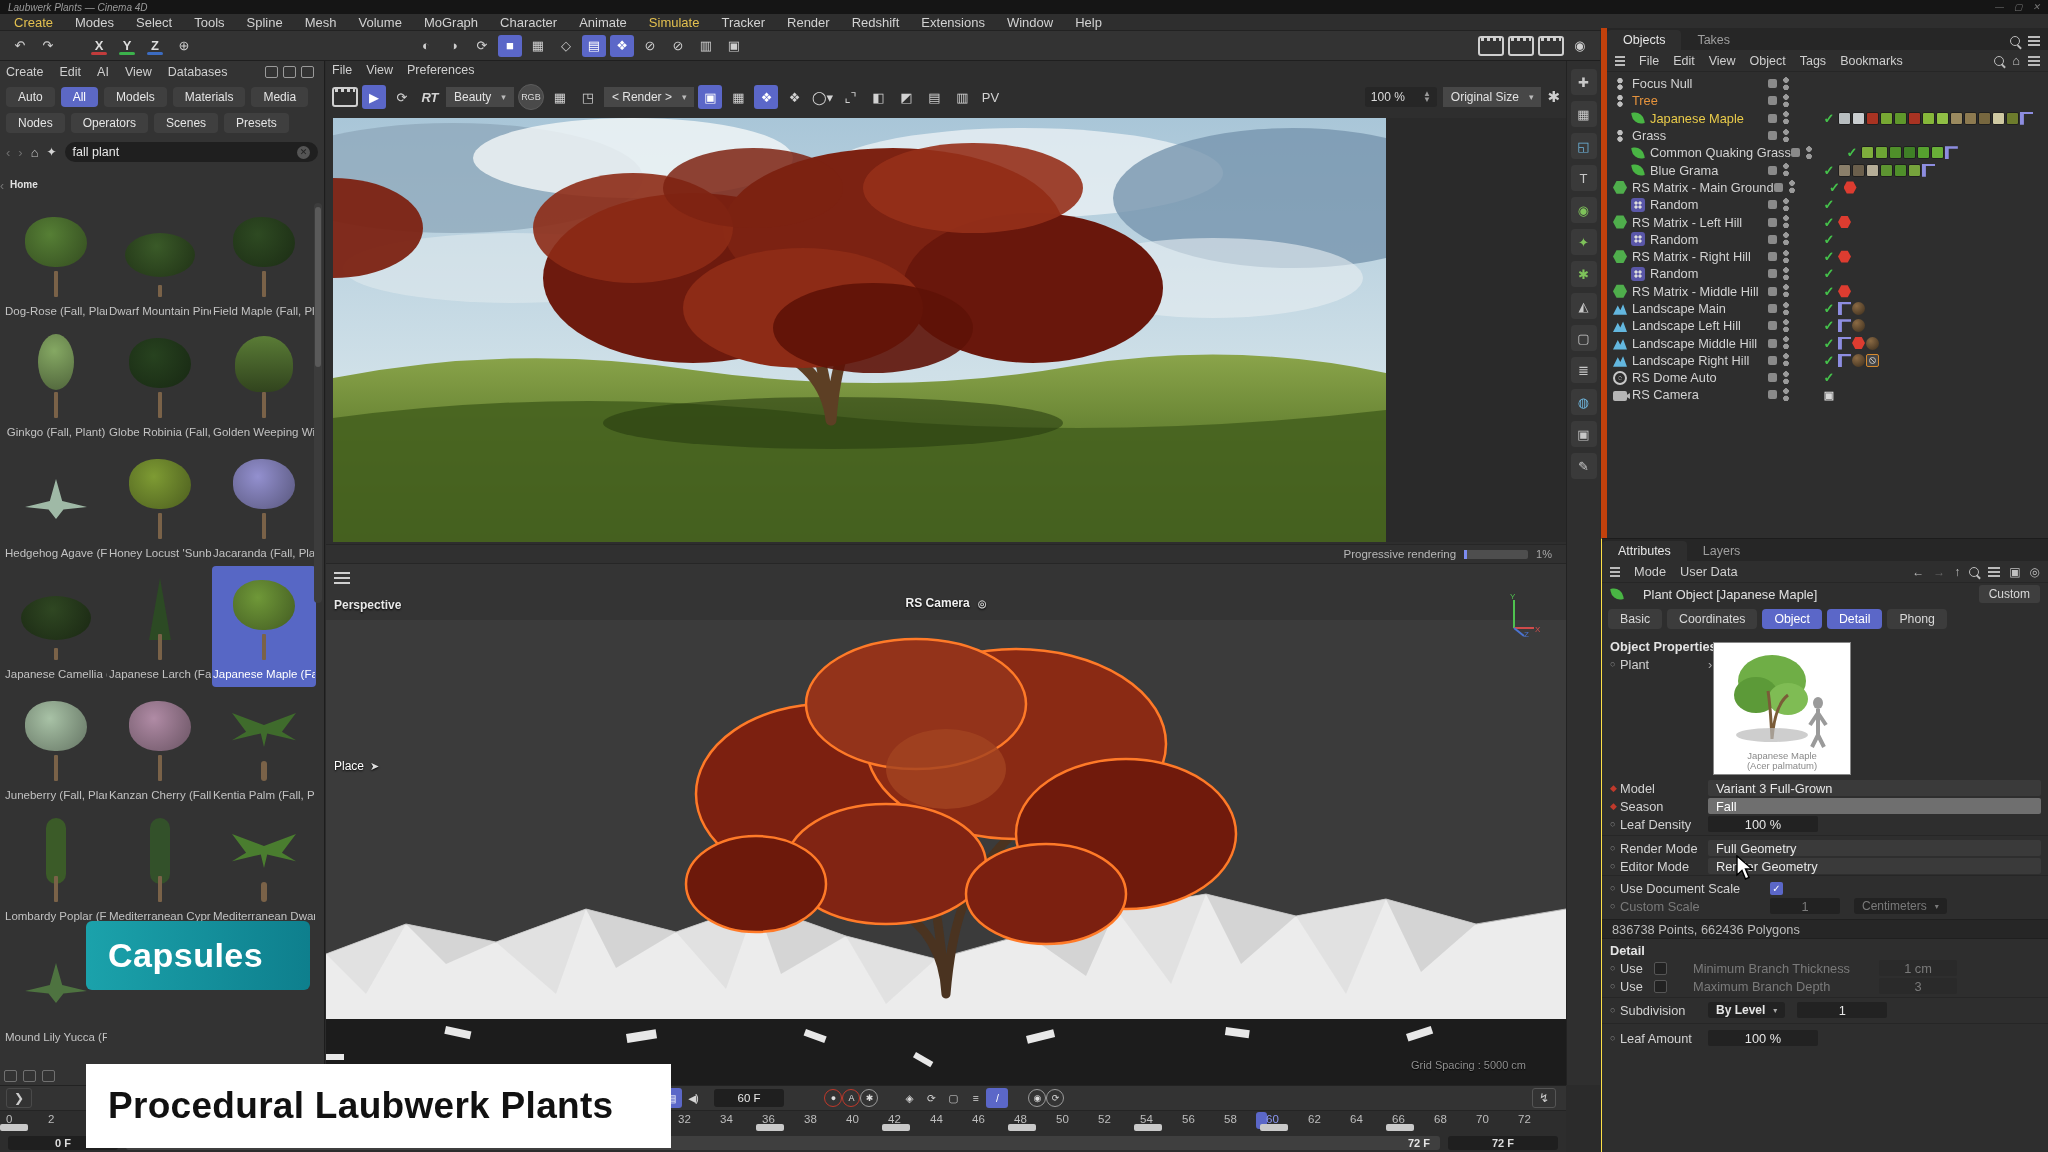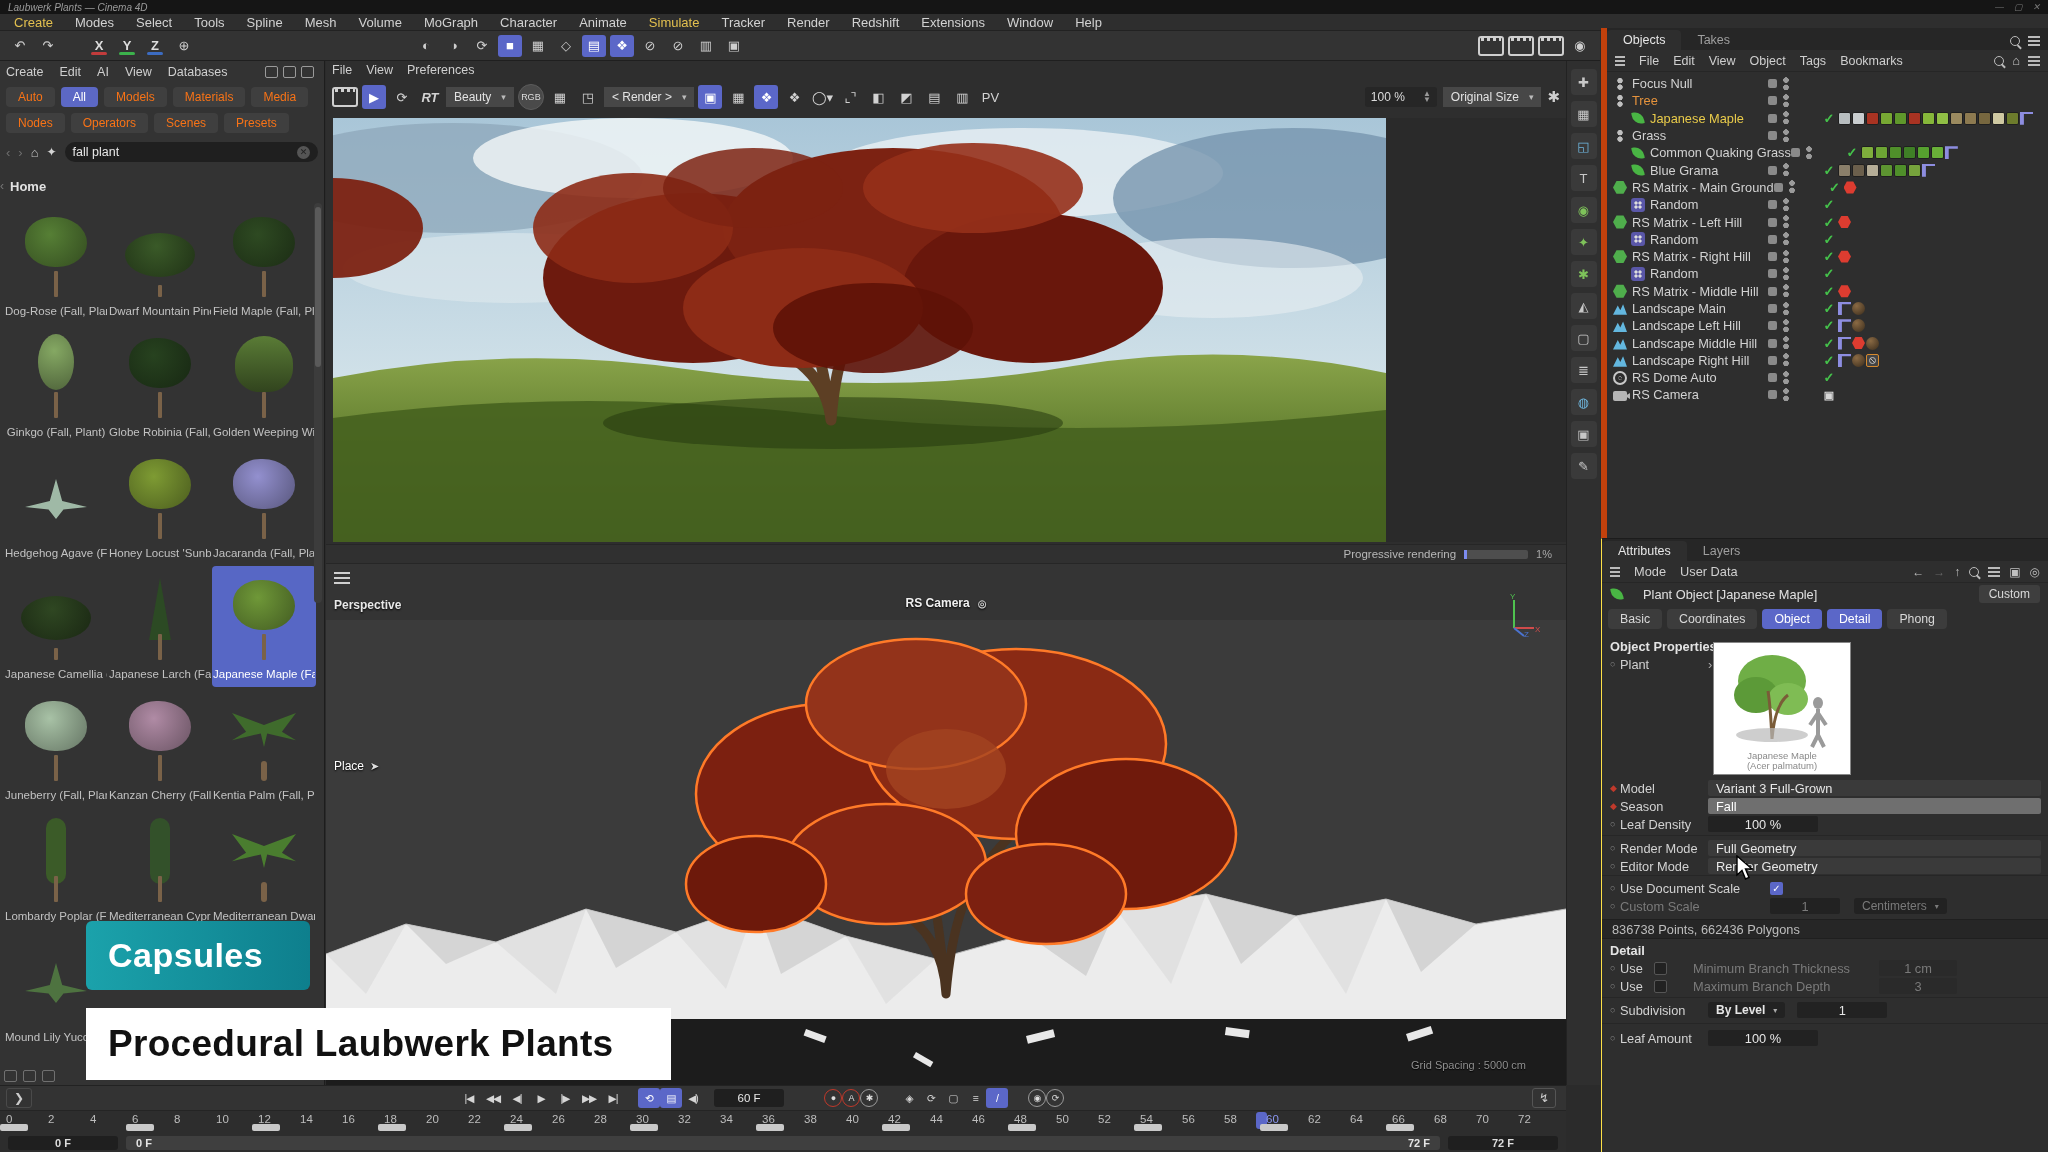--- a/index.html
+++ b/index.html
@@ -30,31 +30,31 @@
 .film::before { content:""; position:absolute; left:1px; right:1px; top:-1px; height:4px;
   background:repeating-linear-gradient(90deg,#cfcfcf 0 3px,transparent 3px 6px); }
 
 
 .browser { position:absolute; left:0; top:61px; width:325px; height:1027px; background:#333;
   border-right:1px solid #1d1d1d; overflow:hidden; }
 .bmenus { position:absolute; left:6px; top:4px; display:flex; gap:16px; font-size:12.5px; color:#cfcfcf; }
 .bviews { position:absolute; right:10px; top:5px; display:flex; gap:5px; }
 .vic { width:13px; height:12px; border:1px solid #9a9a9a; border-radius:2px; }
 .filters { position:absolute; left:6px; top:26px; width:312px; display:flex; flex-wrap:wrap; gap:6px; }
-.pill { background:#3f3f3f; color:#f97316; font-size:12px; padding:3px 12px; border-radius:4px; }
+.pill { background:#3f3f3f; color:#e5e5e5; font-size:12px; padding:3px 12px; border-radius:4px; }
 .pill.on { background:#5c68c5; color:#fff; }
 .navrow { position:absolute; left:6px; top:80px; width:312px; height:22px; display:flex; align-items:center; gap:8px; }
 .narrow { color:#6e6e6e; font-size:13px; }
 .homeic { color:#c5c5c5; font-size:13px; }
 .spark { color:#d5d5d5; font-size:12px; }
 .searchbox { flex:1; height:20px; background:#1f1f1f; border-radius:10px; display:flex; align-items:center;
   padding:0 8px; font-size:12.5px; color:#e8e8e8; }
 .clearbtn { margin-left:auto; width:13px; height:13px; border-radius:50%; background:#555; color:#222;
   font-size:9px; display:flex; align-items:center; justify-content:center; }
-.homehdr { position:absolute; left:10px; top:118px; font-size:13px; font-weight:bold; color:#e2e2e2; }
+.homehdr { position:absolute; left:10px; top:118px; font-size:10px; font-weight:bold; color:#e2e2e2; }
 .homechev { position:absolute; left:0px; top:118px; color:#777; font-size:12px; }
 .bgrid { position:absolute; left:4px; top:142px; width:316px; display:flex; flex-wrap:wrap; }
 .pitem { width:104px; height:121px; padding:4px 2px 0 2px; border-radius:4px; position:relative;
   display:flex; flex-direction:column; align-items:center; }
 .pitem.sel { background:#5767c5; }
 .pthumb { width:96px; height:96px; position:relative; }
 .pname { font-size:11.5px; color:#c2c2c2; white-space:nowrap; overflow:hidden; max-width:102px; margin-top:2px; }
 .pitem.sel .pname { color:#fff; }
 .pthumb::after { content:""; position:absolute; left:50%; bottom:6px; transform:translateX(-50%);
   width:4px; height:26px; background:#7a6248; border-radius:1px; }
@@ -260,21 +260,21 @@
   display:flex; align-items:center; gap:8px; padding:0 8px; font-size:11px; color:#ddd; }
 .rfield { width:110px; height:14px; background:#1f1f1f; border-radius:3px; display:flex; align-items:center;
   justify-content:center; font-weight:bold; }
 .rslider { flex:1; height:14px; background:#3f3f3f; border-radius:3px; display:flex; align-items:center;
   justify-content:space-between; padding:0 10px; font-weight:bold; color:#e5e5e5; }
 
 
 .badge { position:absolute; left:86px; top:921px; width:224px; height:69px; border-radius:6px;
   background:linear-gradient(90deg,#1ba2ab,#0e7f8d); display:flex; align-items:center; padding-left:22px;
   color:#fff; font-size:34px; font-weight:bold; letter-spacing:.5px; z-index:30; }
-.titlecard { position:absolute; left:86px; top:1008px; width:585px; height:72px; background:#fff;
+.titlecard { position:absolute; left:86px; top:1064px; width:585px; height:84px; background:#fff;
   display:flex; align-items:center; padding-left:22px; color:#111; font-size:37px; font-weight:800;
   letter-spacing:.3px; z-index:30; }
 .cursor { position:absolute; left:1735px; top:855px; z-index:40; }
 </style>
 </head>
 <body>
 
 <div id="app">
 
   <div class="titlebar">

